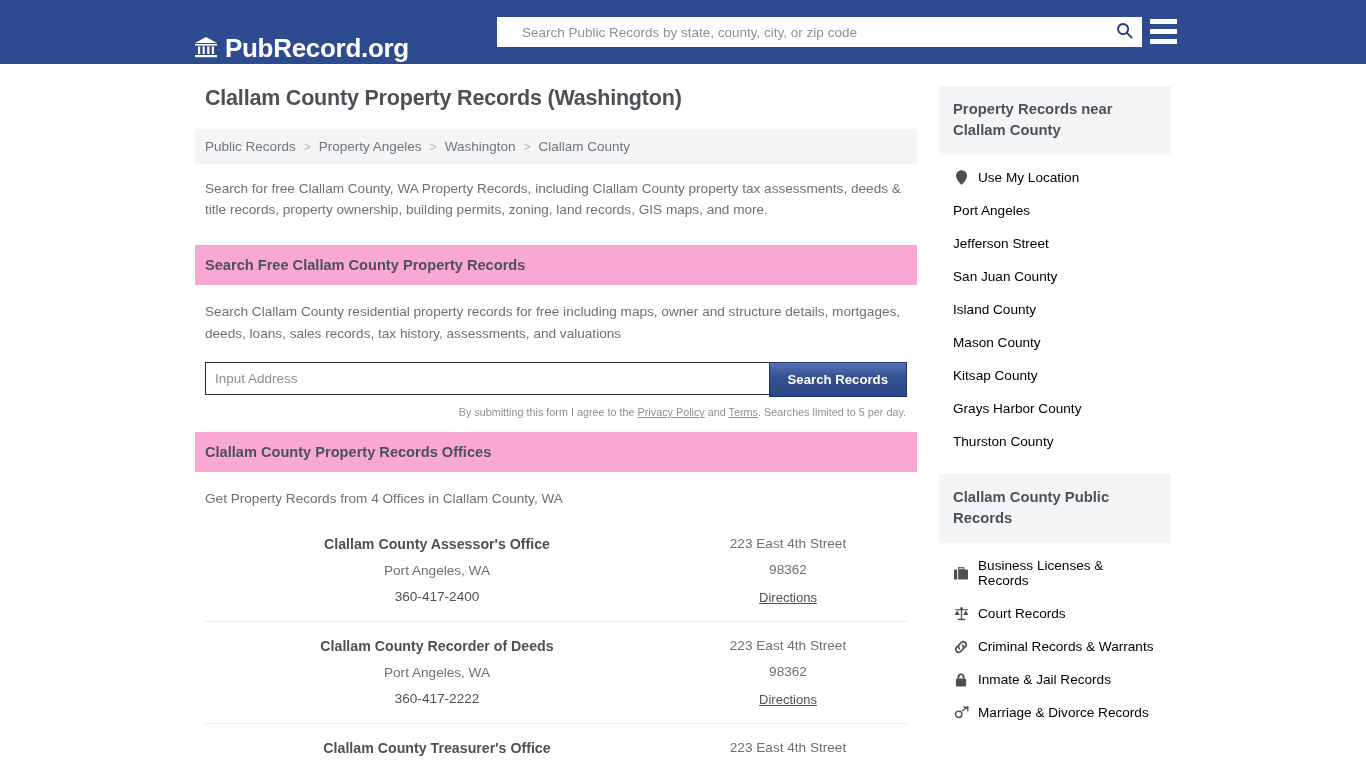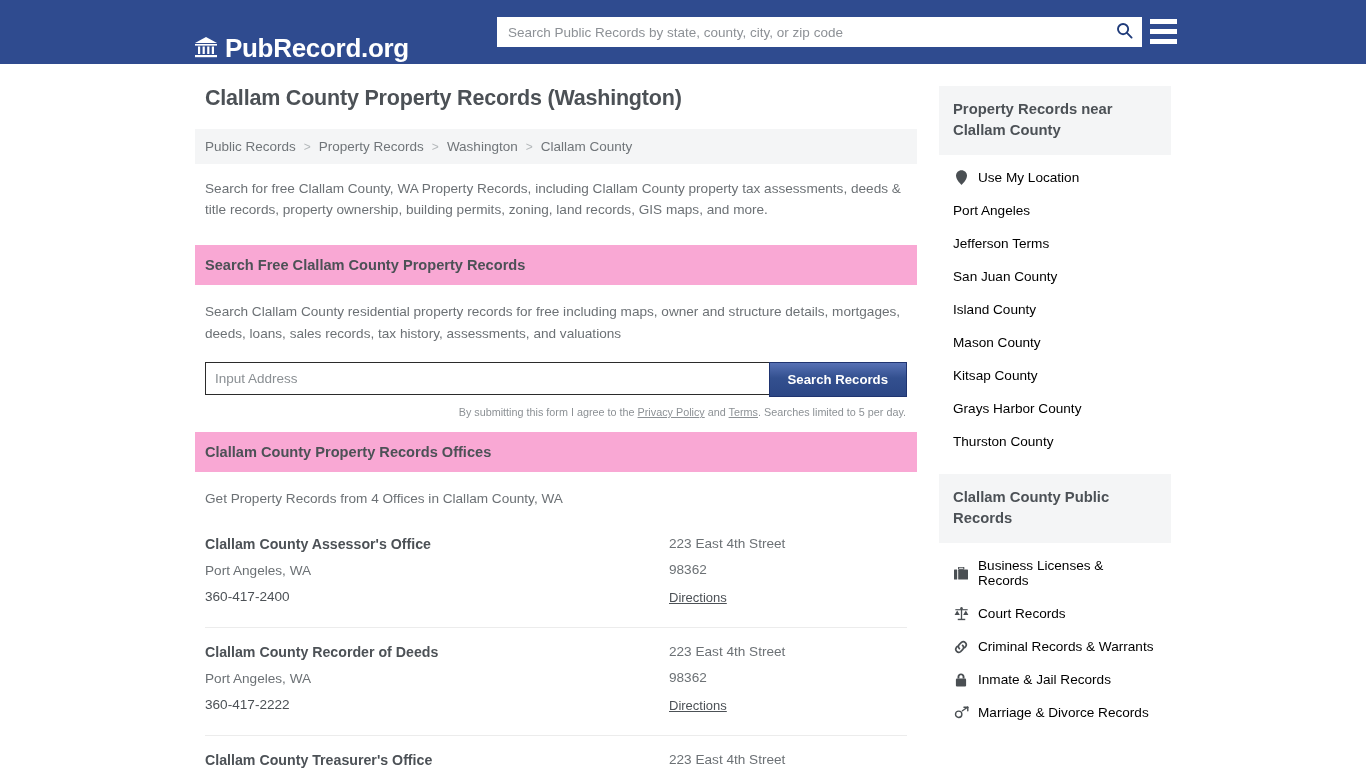--- a/index.html
+++ b/index.html
@@ -51,21 +51,21 @@
     background: #ffffff;
     border: 1px solid #ffffff;
     display: flex;
     align-items: center;
   }
   .header-search input {
     flex: 1;
     height: 100%;
     border: none;
     outline: none;
-    padding: 0 10px;
+    padding: 0 24px;
     font-family: "Liberation Sans", sans-serif;
     font-size: 13.5px;
     color: #1d4ed8;
     background: transparent;
   }
   .header-search input::placeholder { color: #8d9196; }
   .header-search-btn {
     width: 34px; height: 100%;
     border: none; background: transparent;
     display: flex; align-items: center; justify-content: center;
@@ -191,22 +191,23 @@
   }
   .form-note a {
     color: #8c9195;
     text-decoration: underline;
     cursor: pointer;
   }
 
   
   .office {
     display: flex;
-    padding: 16px 0 21px 0;
+    padding: 16px 0 15px 0;
     border-bottom: 1px solid #ececec;
+    text-align: center;
   }
   .office:last-child { border-bottom: none; }
   .office-left { width: 464px; }
   .office-right { flex: 1; }
   .office-name {
     font-size: 14.2px;
     font-weight: bold;
     color: #4c5156;
     margin-bottom: 11px;
   }
@@ -297,21 +298,21 @@
 <div class="page">
  <div class="container">
 
   <div class="main-col">
 
     <h1 class="page-title">Clallam County Property Records (Washington)</h1>
 
     <div class="breadcrumb">
       <a>Public Records</a>
       <span class="sep">&gt;</span>
-      <a>Property Records</a>
+      <a>Property Angeles</a>
       <span class="sep">&gt;</span>
       <a>Washington</a>
       <span class="sep">&gt;</span>
       <a>Clallam County</a>
     </div>
 
     <p class="intro">Search for free Clallam County, WA Property Records, including Clallam County property tax assessments, deeds &amp; title records, property ownership, building permits, zoning, land records, GIS maps, and more.</p>
 
     <div class="section-head">Search Free Clallam County Property Records</div>
     <div class="section-body">
@@ -382,21 +383,21 @@
             <path d="M6 0C2.7 0 0 2.7 0 6c0 4.5 6 10 6 10s6-5.5 6-10c0-3.3-2.7-6-6-6z"></path>
           </svg>
         </span>
         <span>Use My Location</span>
       </div>
 
       <div class="side-item">
         <span>Port Angeles</span>
       </div>
       <div class="side-item">
-        <span>Jefferson Terms</span>
+        <span>Jefferson Street</span>
       </div>
       <div class="side-item">
         <span>San Juan County</span>
       </div>
       <div class="side-item">
         <span>Island County</span>
       </div>
       <div class="side-item">
         <span>Mason County</span>
       </div>

